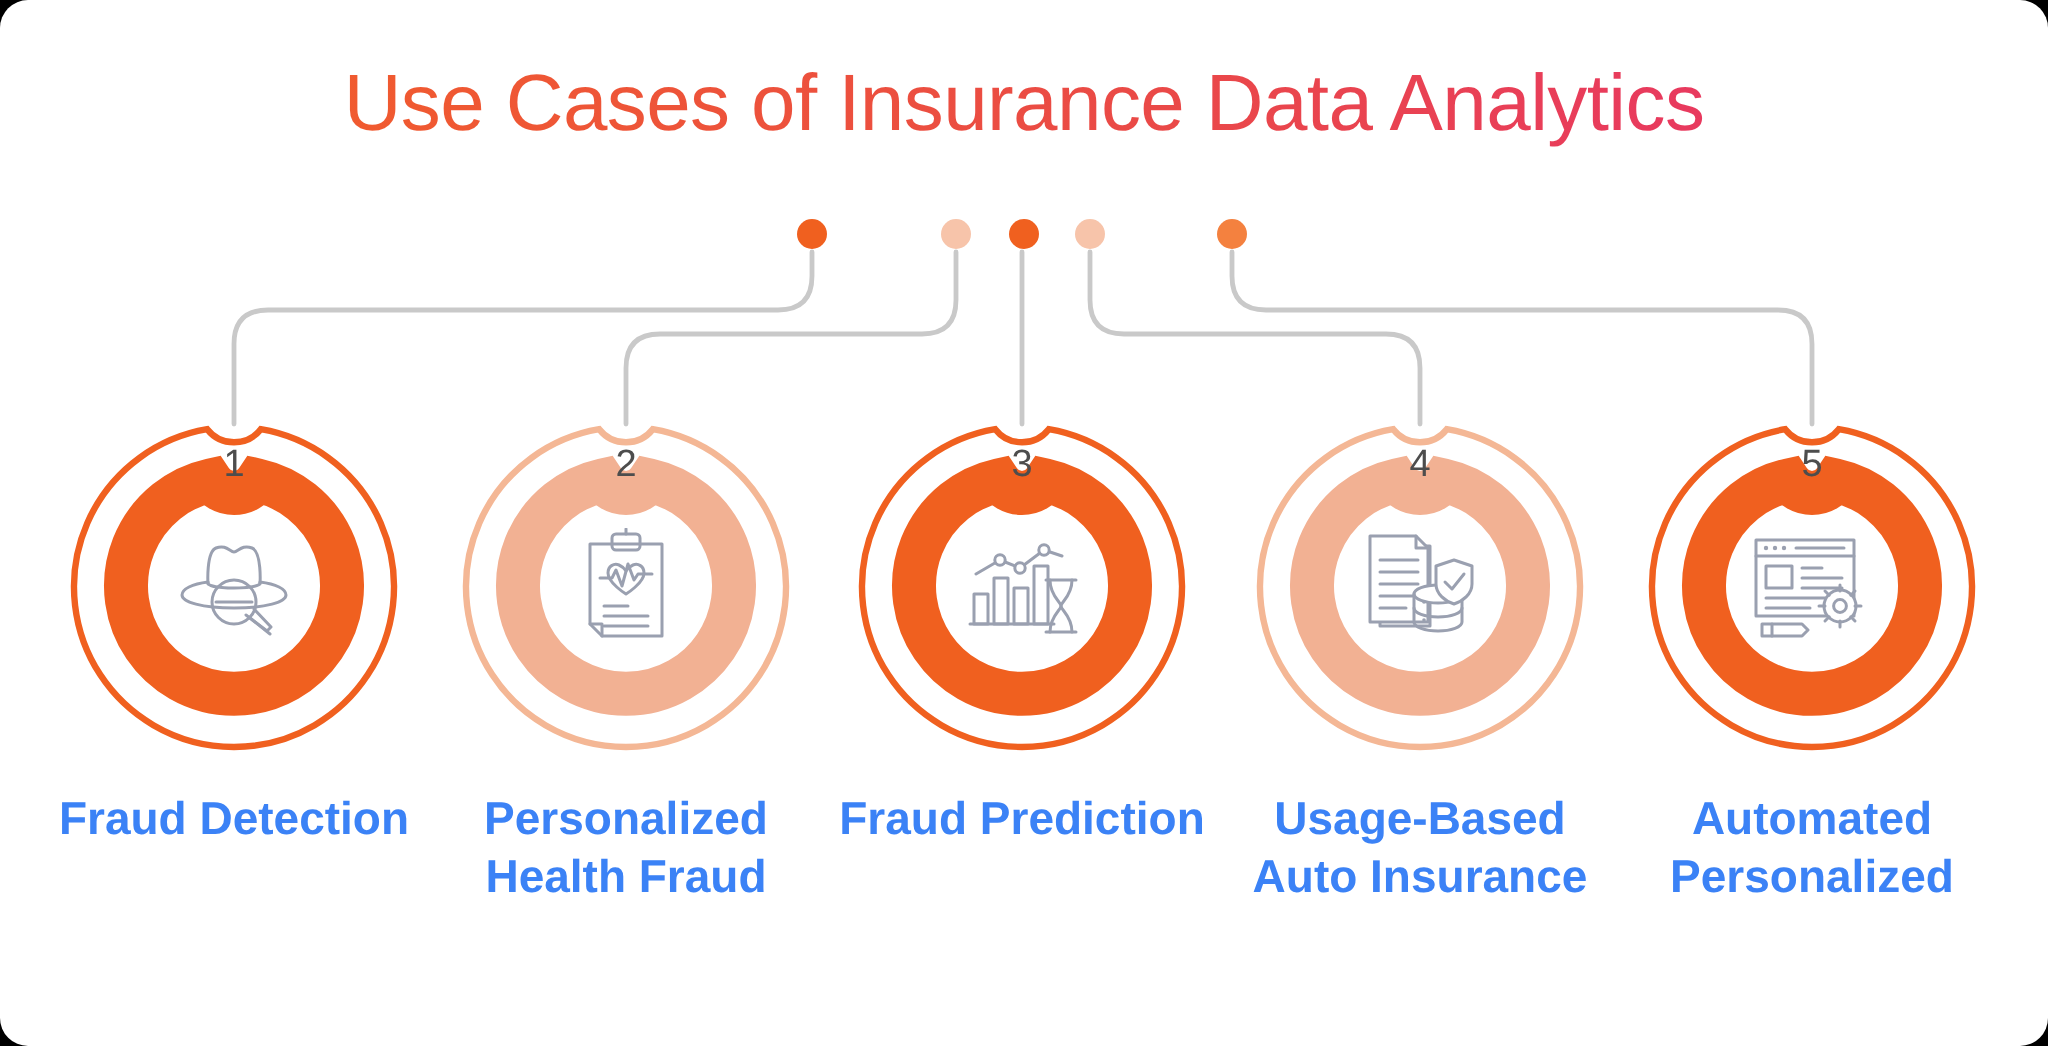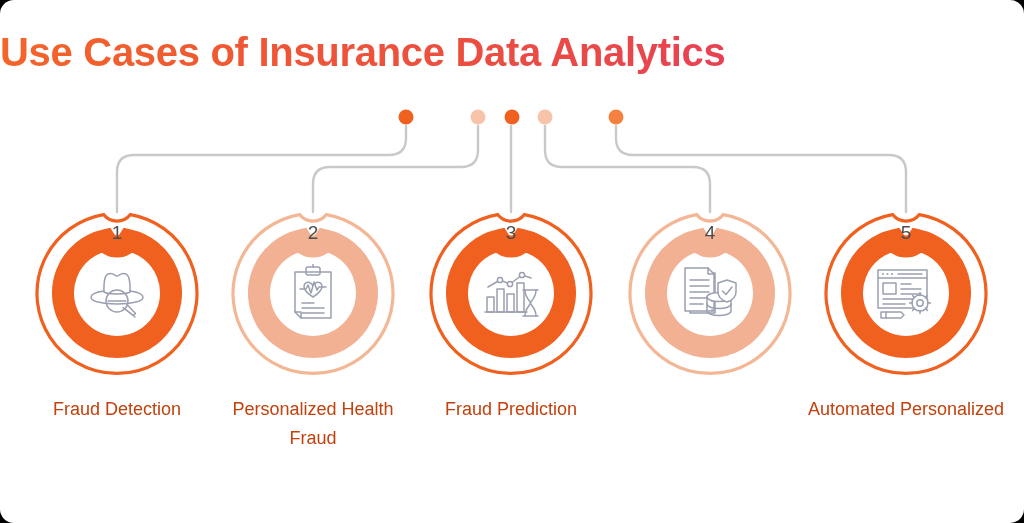--- a/index.html
+++ b/index.html
@@ -16,23 +16,23 @@
     background: #ffffff;
     border-radius: 14px;
     overflow: hidden;
   }
 
   
   #title {
     position: absolute;
     left: 0; top: 30px;
     width: 1024px;
-    text-align: left;
+    text-align: center;
     font-size: 40px;
-    font-weight: bold;
+    font-weight: normal;
     letter-spacing: -0.3px;
     background: linear-gradient(90deg, #f4652a 0%, #f05a30 18%, #ea4a46 55%, #e83a5e 82%, #e8315f 100%);
     -webkit-background-clip: text;
     background-clip: text;
     color: transparent;
     -webkit-text-fill-color: transparent;
     white-space: nowrap;
   }
 
   
@@ -70,24 +70,25 @@
   .icon-holder {
     position: absolute;
     left: 48px; top: 48px;
     width: 80px; height: 80px;
     display: flex;
     align-items: center;
     justify-content: center;
   }
   .caption {
     margin-top: 14px;
-    font-size: 18px;
+    font-size: 23px;
     line-height: 29px;
-    color: #c2410c;
+    color: #3b82f6;
     font-family: "Liberation Sans", sans-serif;
+    font-weight: bold;
   }
 </style>
 </head>
 <body>
 
 <div id="card">
 
   <div id="title">Use Cases of Insurance Data Analytics</div>
 
   <svg id="connectors" viewBox="0 0 1024 523" width="1024" height="523">
@@ -206,20 +207,21 @@
           <ellipse cx="38" cy="32" rx="12" ry="4.5" fill="#ffffff"></ellipse>
           <path d="M26,32 L26,46 C26,48.5 31.4,50.5 38,50.5 C44.6,50.5 50,48.5 50,46 L50,32"></path>
           <path d="M26,39 C26,41.5 31.4,43.5 38,43.5 C44.6,43.5 50,41.5 50,39"></path>
           <circle cx="31" cy="36" r="0.9" fill="#9aa0b0" stroke="none"></circle>
           <circle cx="31" cy="45" r="0.9" fill="#9aa0b0" stroke="none"></circle>
           <path d="M46,15 L55,18 L55,27 C55,32 50.5,35.5 46,37 C41.5,35.5 37,32 37,27 L37,18 Z" fill="#ffffff"></path>
           <path d="M41.5,26 L45,29.5 L51,22"></path>
         </svg>
       </div>
     </div>
+    <div class="caption">Usage-Based Auto Insurance</div>
   </div>
 
   <div class="node" style="left:806px;">
     <div class="ring-wrap">
       <svg class="ring-svg" width="176" height="176" viewBox="0 0 176 176">
         <path fill="none" stroke="#f0601f" stroke-width="3.2" d="M 74.6,9.6 A 80,80 0 1 0 101.4,9.6 A 17,17 0 0 1 74.6,9.6 Z"></path>
         <path fill="none" stroke="#f0601f" stroke-width="22" d="M 76.3,35.2 A 54,54 0 1 0 99.7,35.2 A 14,14 0 0 1 76.3,35.2 Z"></path>
       </svg>
       <div class="num">5</div>
       <div class="icon-holder">

